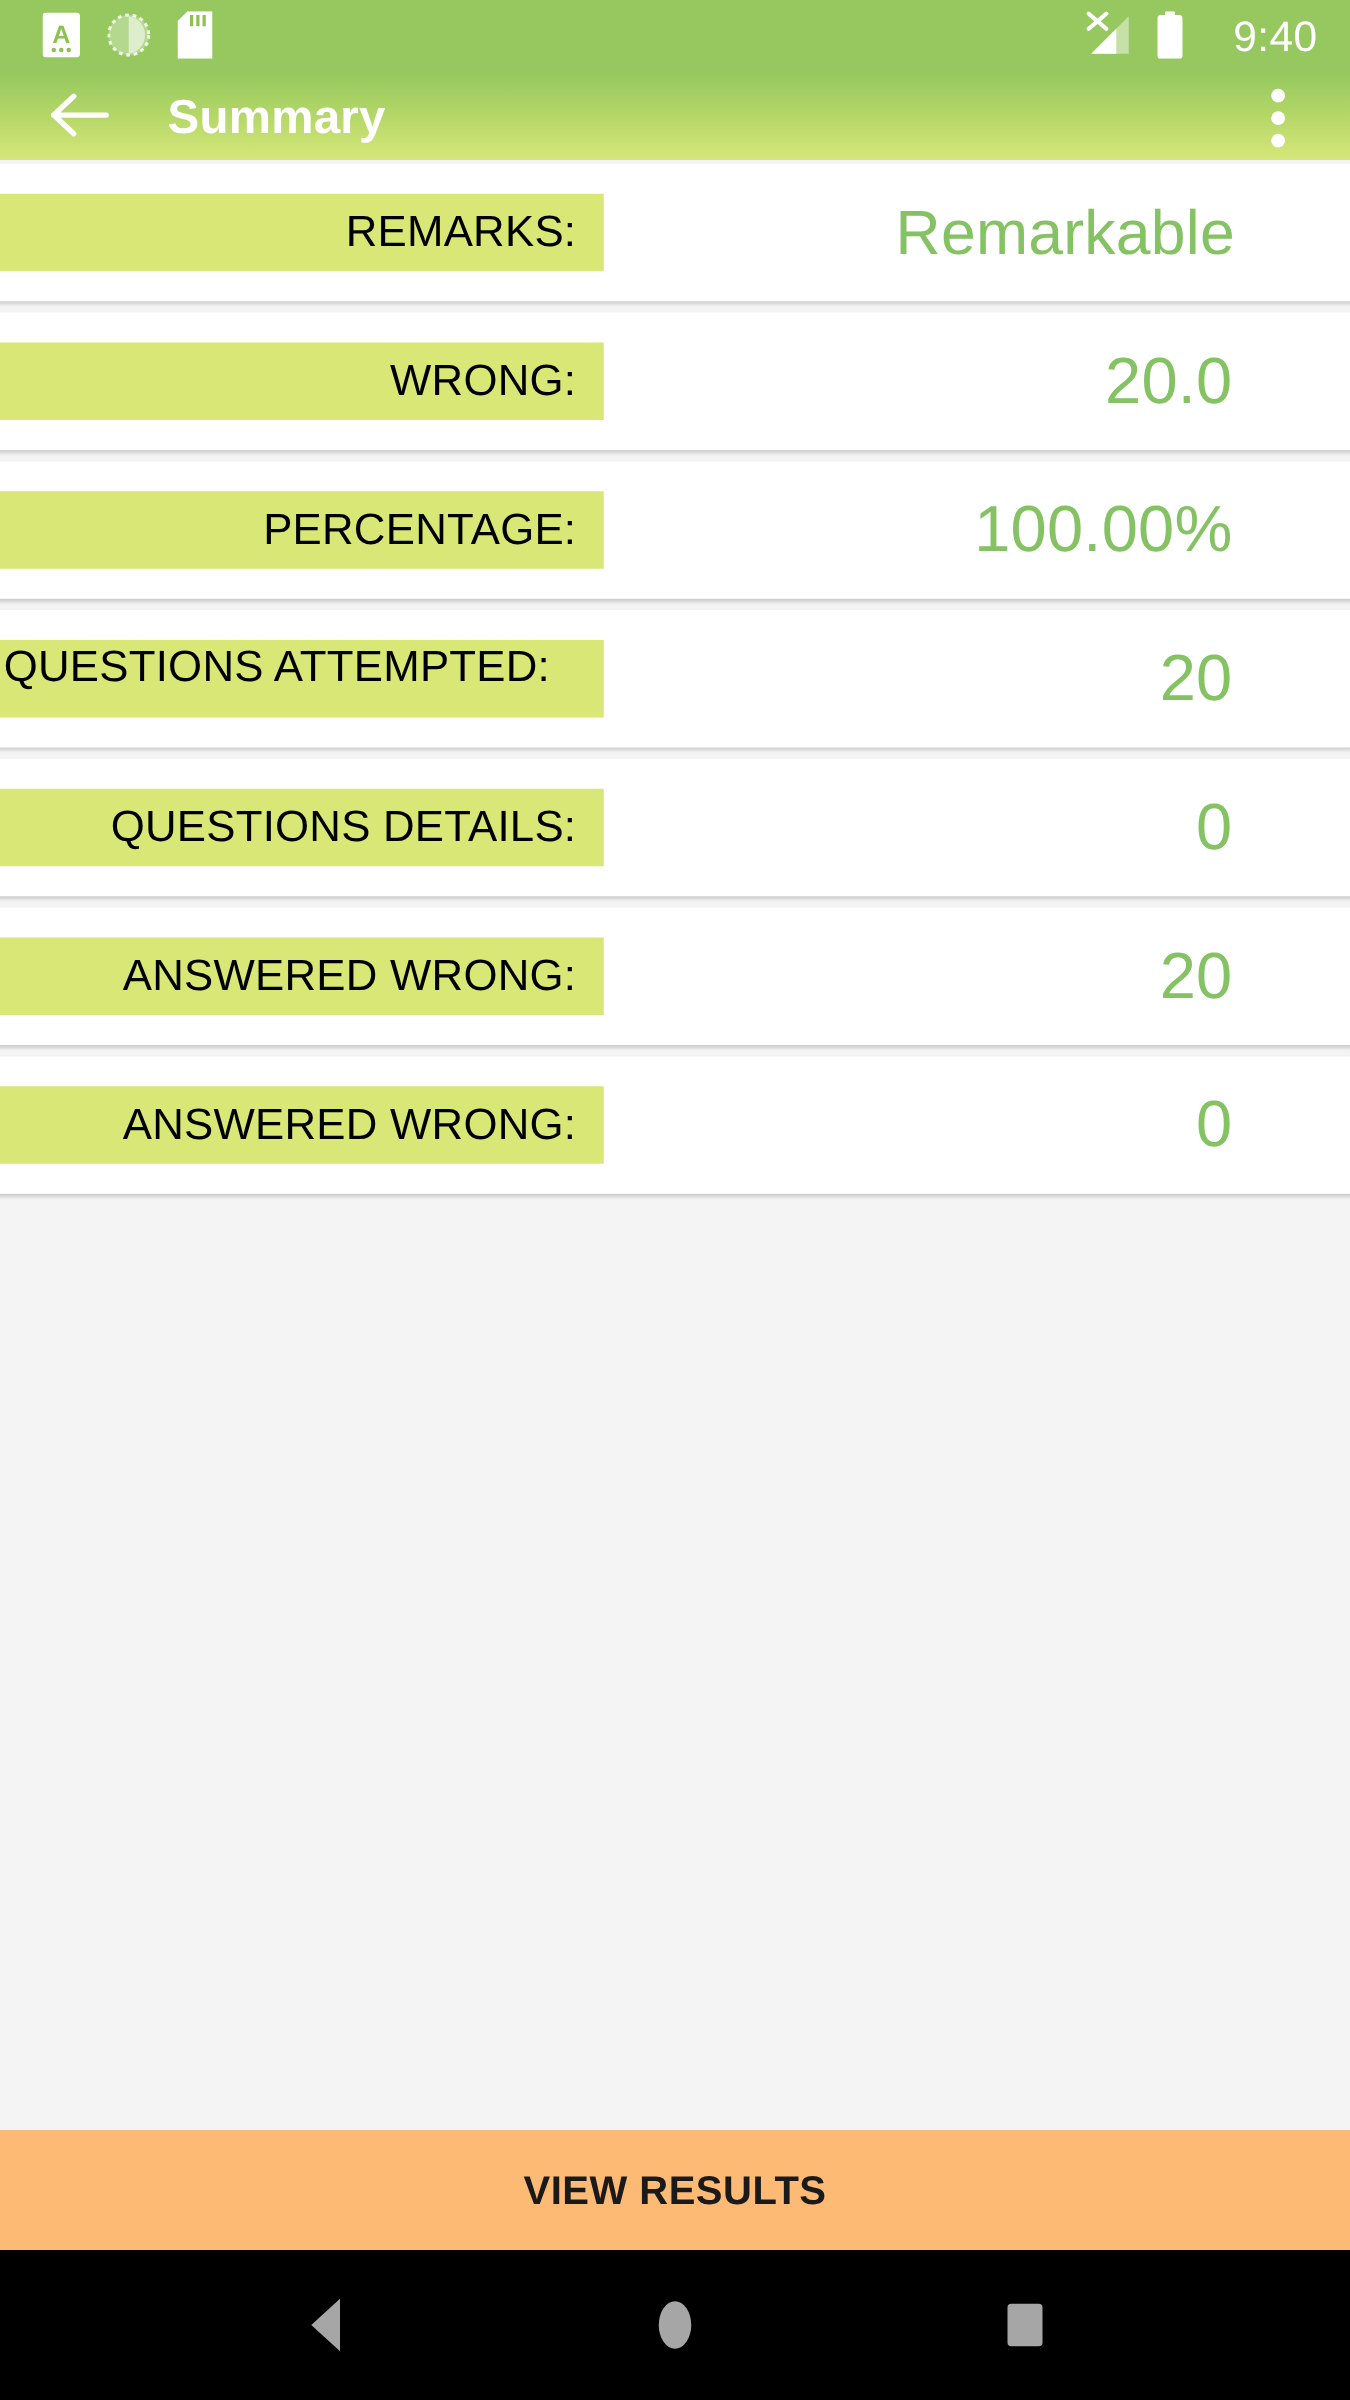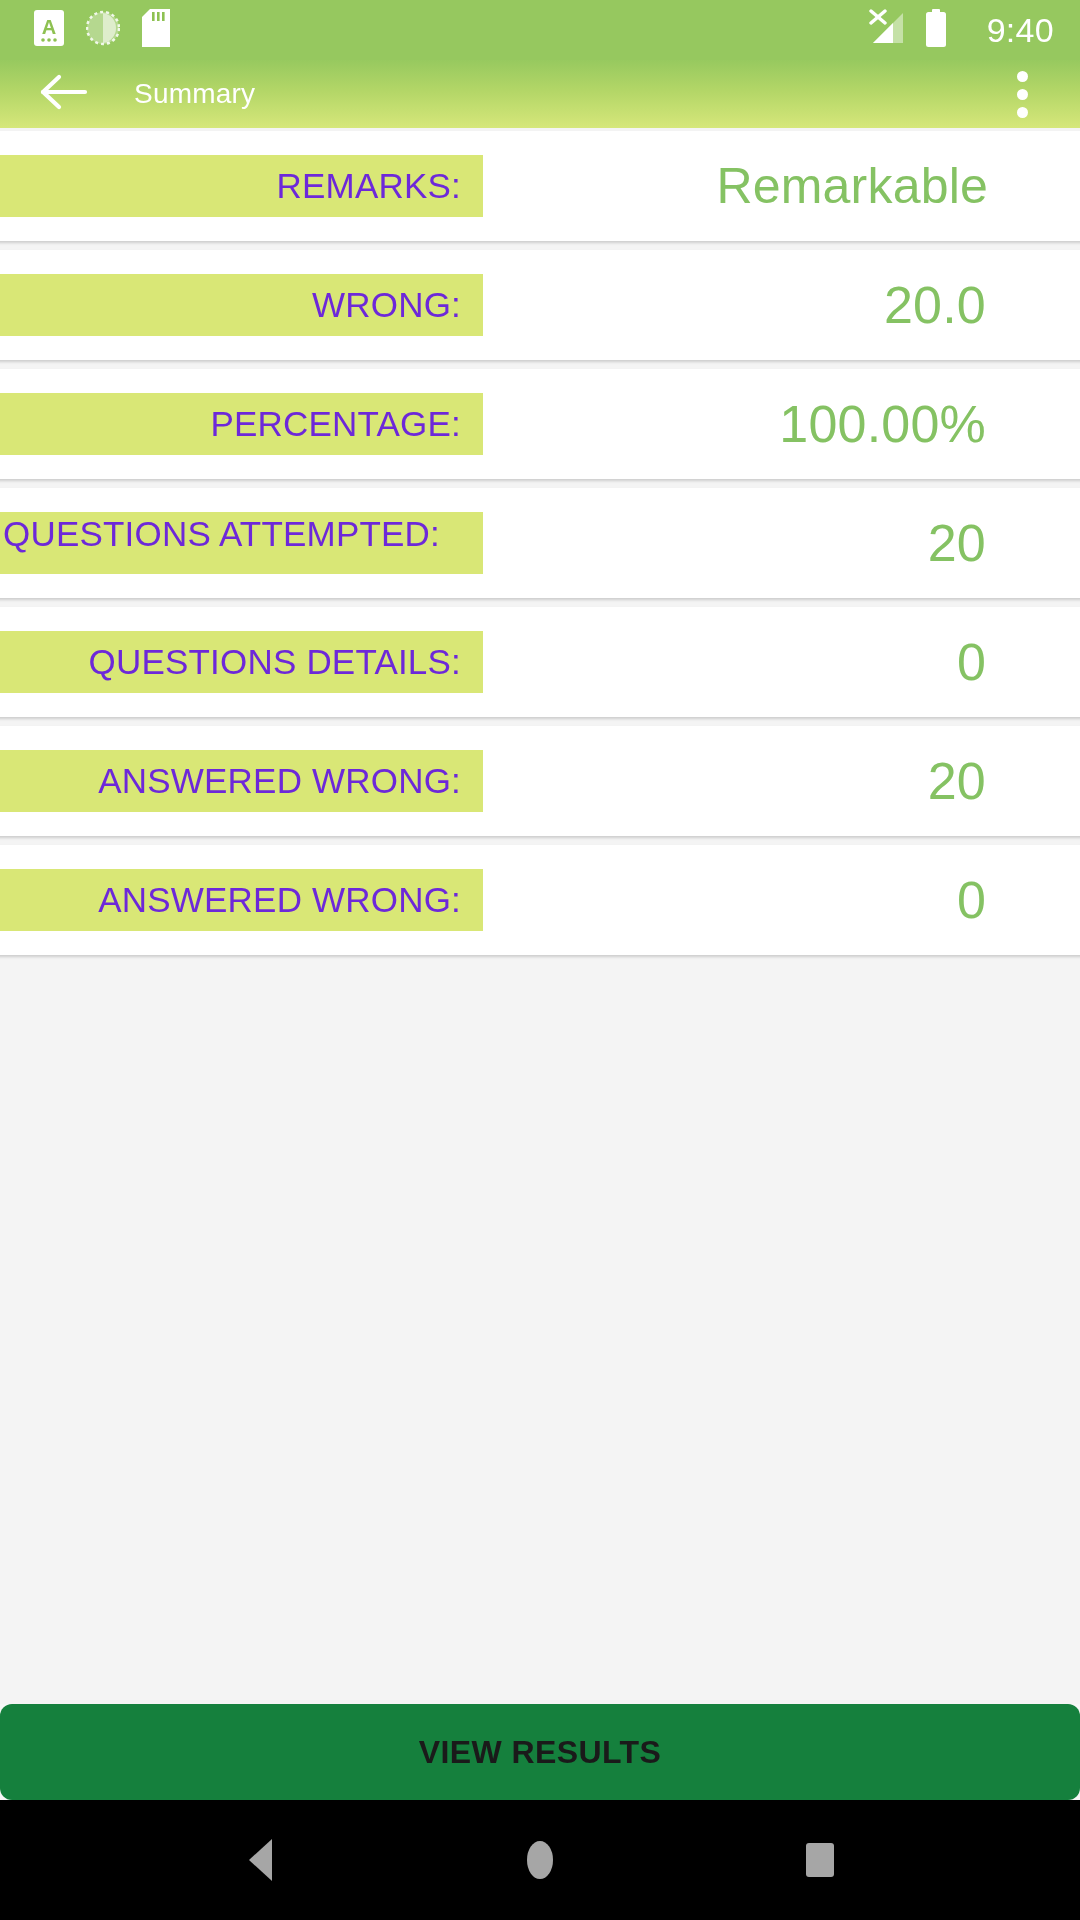--- a/index.html
+++ b/index.html
@@ -58,22 +58,22 @@
     padding: 0 30px 0 34px;
     position: relative;
   }
   .back-btn {
     width: 62px; height: 62px;
     display: flex; align-items: center; justify-content: center;
     cursor: pointer;
     flex: 0 0 auto;
   }
   .app-title {
-    font-size: 28px;
-    font-weight: normal;
+    font-size: 38px;
+    font-weight: bold;
     color: #ffffff;
     margin-left: 38px;
     letter-spacing: 0.2px;
     line-height: 1;
   }
   .overflow-btn {
     margin-left: auto;
     width: 56px; height: 62px;
     display: flex; flex-direction: column;
     align-items: center; justify-content: center;
@@ -115,21 +115,21 @@
     flex: 0 0 487px;
     background: #d9e776;
     height: 62px;
     display: flex;
     align-items: center;
     justify-content: flex-end;
     padding-right: 22px;
     overflow: hidden;
   }
   .chip-text {
-    color: #6d28d9;
+    color: #000000;
     font-size: 35px;
     font-weight: 400;
     text-align: right;
     letter-spacing: 0.2px;
     line-height: 1.12;
   }
   .chip.two-line { align-items: flex-start; padding-top: 2px; }
   .chip.two-line .chip-text { text-align: center; width: 100%; padding-right: 14px; }
   .value {
     flex: 1 1 auto;
@@ -155,21 +155,21 @@
     align-items: center;
     justify-content: center;
     font-size: 32px;
     font-weight: bold;
     color: #1a1a1a;
     letter-spacing: 0.4px;
     cursor: pointer;
     border: none;
     font-family: "Liberation Sans", sans-serif;
   }
-  .btn-results { background: #15803d; border-radius: 12px; }
+  .btn-results { background: #fdba74; }
   .btn-details { background: #ff8c00; }
 
   
   .nav-bar {
     flex: 0 0 120px;
     background: #000000;
     display: flex;
     align-items: center;
     justify-content: space-around;
     padding: 0 120px;

